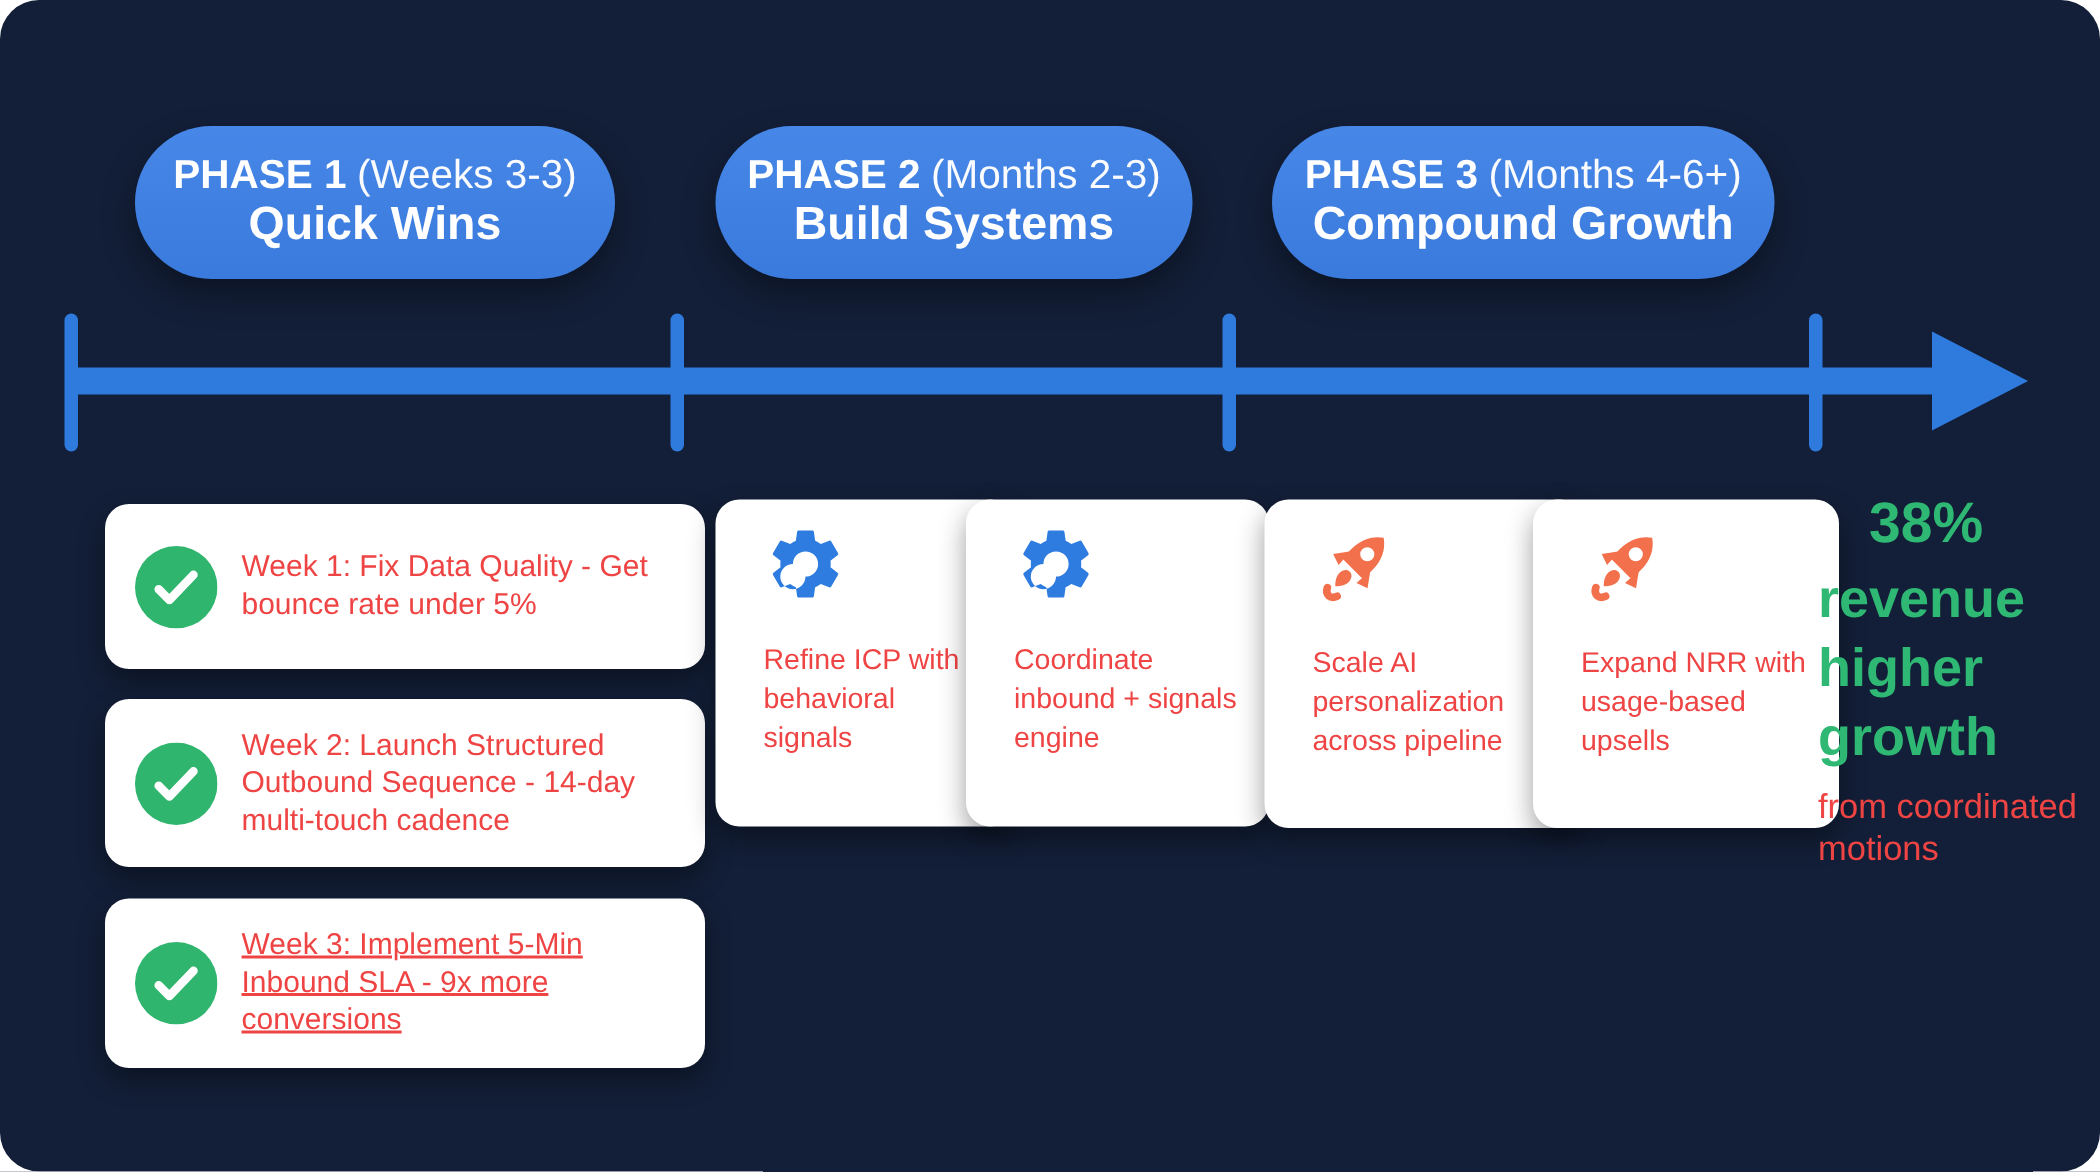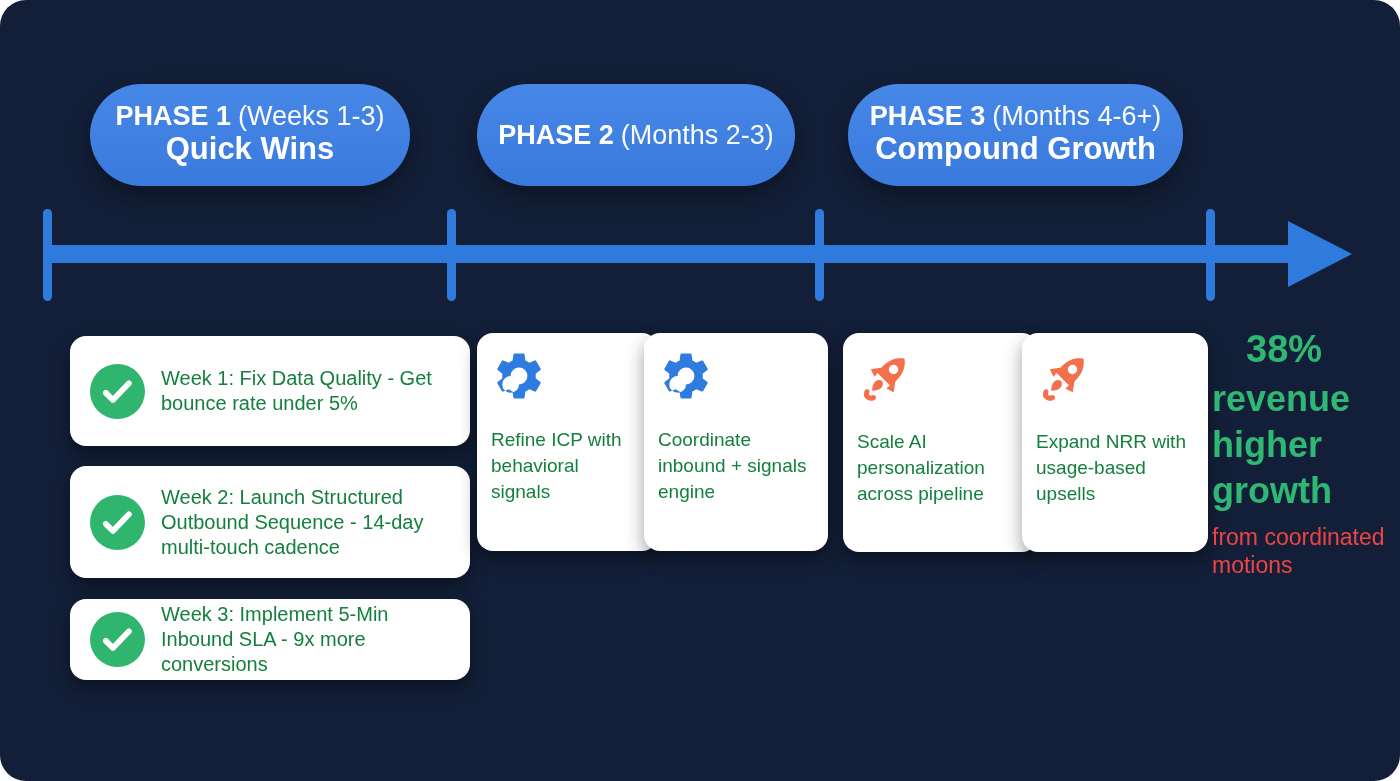--- a/index.html
+++ b/index.html
@@ -33,58 +33,59 @@
   }
   .tick-1{left:43px;} .tick-2{left:447px;} .tick-3{left:815px;} .tick-4{left:1206px;}
   .tl-head{
     position:absolute;left:1288px;top:221px;width:0;height:0;
     border-top:33px solid transparent;border-bottom:33px solid transparent;
     border-left:64px solid #2f7bdd;
   }
   
   .card{
     position:absolute;background:#ffffff;border-radius:16px;
-    box-shadow:0 8px 18px rgba(0,0,0,.38);color:#15803d;
+    box-shadow:0 8px 18px rgba(0,0,0,.38);color:#ef4444;
   }
   .card-row{display:flex;align-items:center;gap:16px;padding:0 18px 0 20px;}
   .c1a{left:70px;top:336px;width:362px;height:110px;}
   .c1b{left:70px;top:466px;width:362px;height:112px;}
-  .c1c{left:70px;top:599px;width:362px;height:81px;}
+  .c1c{left:70px;top:599px;width:362px;height:113px;text-decoration:underline;}
   .card-row .card-text{font-size:20px;line-height:25px;}
-  .card-col{padding:15px 16px 0 14px;}
+  .card-col{padding:15px 16px 0 32px;}
   .card-col .card-text{font-size:19px;line-height:26px;margin-top:19px;}
   .c2a{left:477px;top:333px;width:151px;height:203px;}
   .c2b{left:644px;top:333px;width:154px;height:203px;}
   .c3a{left:843px;top:333px;width:165px;height:204px;}
   .c3b{left:1022px;top:333px;width:156px;height:204px;}
   .icon{display:inline-block;flex:0 0 auto;line-height:0;}
   
   .outcome{position:absolute;left:1212px;top:322px;width:186px;}
   .outcome-stat{color:#2eb873;font-weight:700;font-size:38px;line-height:54px;margin-left:34px;}
   .outcome-word{color:#2eb873;font-weight:700;font-size:36px;line-height:46px;}
   .outcome-caption{color:#ef4444;font-size:23px;line-height:28px;margin-top:9px;}
 </style>
 </head>
 <body>
 
 <div class="canvas">
 
   <div class="pill pill-1">
     <div class="pill-line1">
       <span class="pill-label">PHASE 1</span>
-      <span class="pill-range">(Weeks 1-3)</span>
+      <span class="pill-range">(Weeks 3-3)</span>
     </div>
     <div class="pill-title">Quick Wins</div>
   </div>
 
   <div class="pill pill-2">
     <div class="pill-line1">
       <span class="pill-label">PHASE 2</span>
       <span class="pill-range">(Months 2-3)</span>
     </div>
+    <div class="pill-title">Build Systems</div>
   </div>
 
   <div class="pill pill-3">
     <div class="pill-line1">
       <span class="pill-label">PHASE 3</span>
       <span class="pill-range">(Months 4-6+)</span>
     </div>
     <div class="pill-title">Compound Growth</div>
   </div>
 

